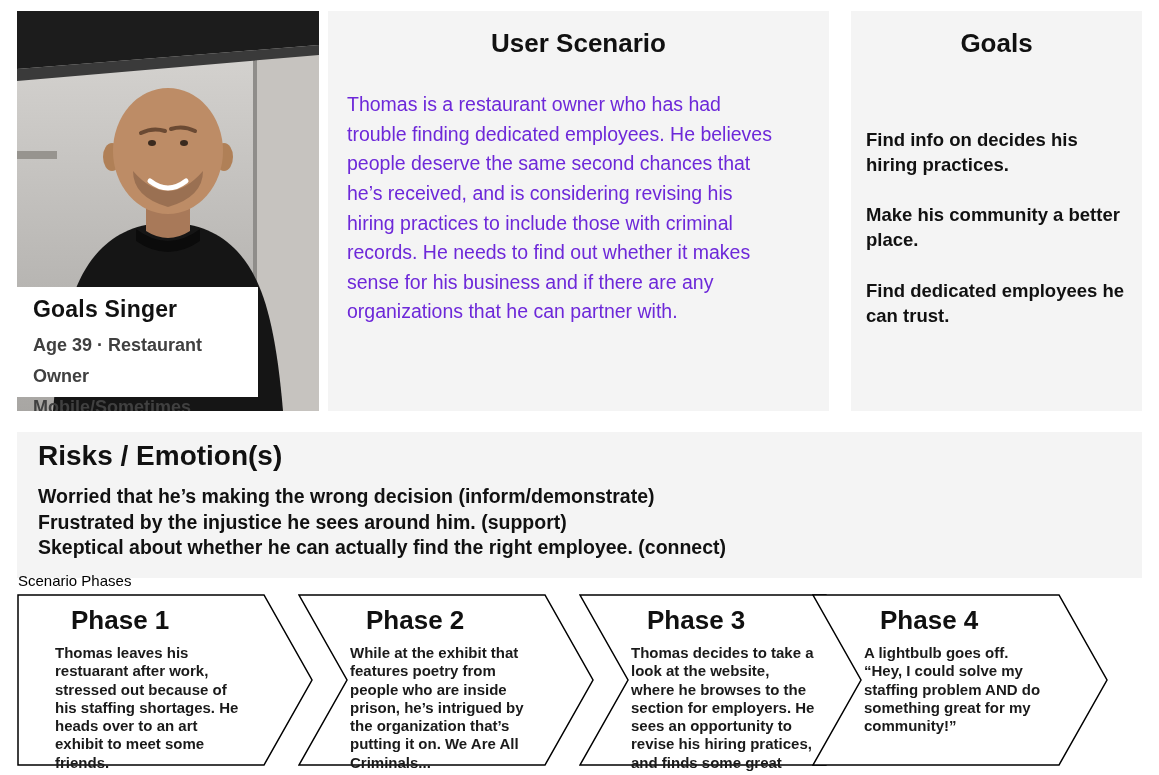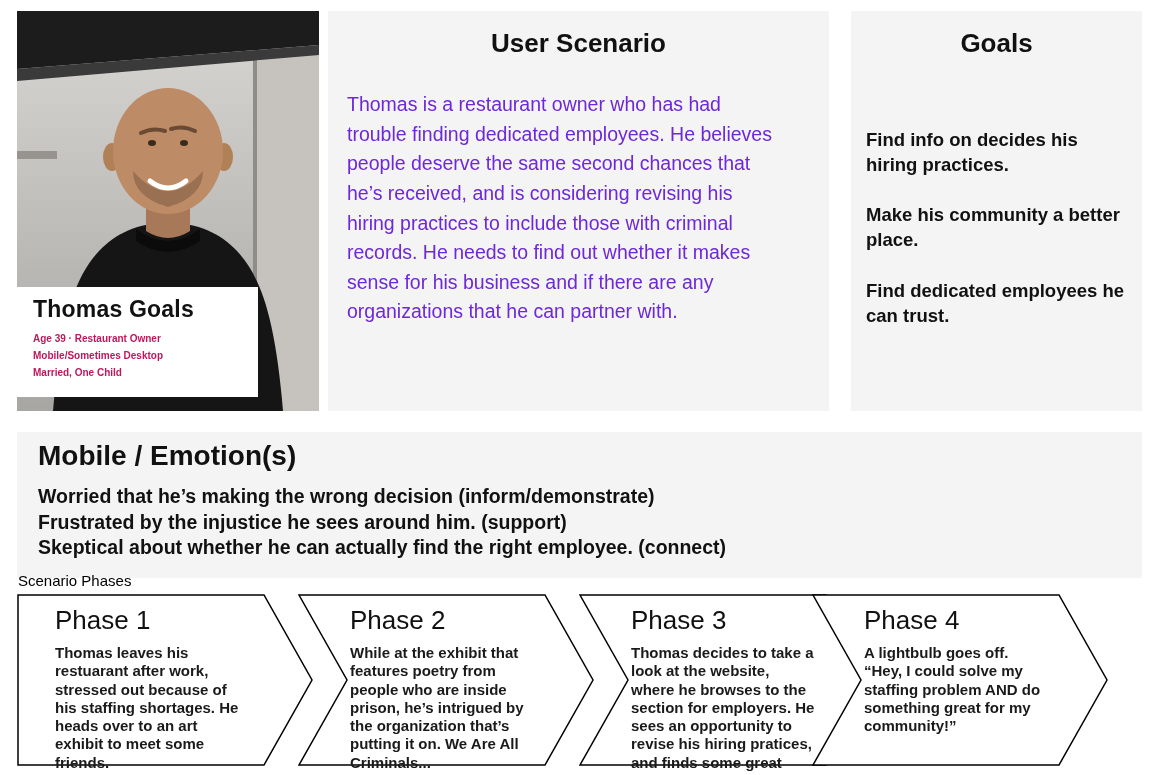--- a/index.html
+++ b/index.html
@@ -10,21 +10,21 @@
   .panel { position:absolute; background:#f4f4f4; box-sizing:border-box; }
 
   
   .photo-panel { position:absolute; left:17px; top:11px; width:302px; height:400px; overflow:hidden; background:#bdbbb8; }
   .photo-panel svg { display:block; }
   .name-card {
     position:absolute; left:0; top:276px; width:241px; height:110px;
     background:#ffffff; box-sizing:border-box; padding:9px 14px 8px 16px;
   }
   .persona-name { font-size:23px; font-weight:700; letter-spacing:0.2px; margin:0 0 7px 0; }
-  .persona-detail { font-size:10px; font-weight:700; line-height:1.72; color:#be185d; }
+  .persona-detail { font-size:18px; font-weight:700; line-height:1.72; color:#404040; }
 
   
   .scenario-panel { left:328px; top:11px; width:501px; height:400px; }
   .goals-panel { left:851px; top:11px; width:291px; height:400px; }
   .panel-title { margin:4px; padding-top:13px; text-align:center; font-size:26px; font-weight:700; }
   .scenario-body {
     margin:0; padding:27px 52px 0 19px; font-size:19.5px; line-height:1.52; color:#6d28d9;
   }
   .goals-list { padding:64px 13px 0 15px; }
   .goals-list p { margin:0 0 25px 0; font-size:18.5px; font-weight:700; line-height:1.36; }
@@ -34,21 +34,21 @@
   .risks-title { margin:0; padding:8px 0 0 21px; font-size:28px; font-weight:700; }
   .risks-lines { margin:12px 0 0 21px; }
   .risks-lines p { margin:0; font-size:19.5px; font-weight:700; line-height:1.32; }
 
   
   .phases-label { position:absolute; left:18px; top:572px; font-size:15px; font-weight:400; color:#000000; }
   .phase { position:absolute; top:594px; width:296px; height:172px; }
   .phase svg.chev { position:absolute; left:0; top:0; }
   .phase-content { position:absolute; top:11px; left:52px; width:184px; }
   .phase.first .phase-content { left:38px; width:188px; }
-  .phase-title { margin:0 0 8px 0; font-size:26px; font-weight:400; }
+  .phase-title { margin:0 0 8px 16px; font-size:26px; font-weight:700; }
   .phase-body { margin:0; font-size:15px; font-weight:700; line-height:1.22; color:#1a1a1a; }
 </style>
 </head>
 <body>
 
 <div class="canvas">
 
   <div class="photo-panel">
     <svg viewBox="0 0 302 400" width="302" height="400" preserveAspectRatio="none" aria-hidden="true">
       <defs>
@@ -70,21 +70,21 @@
       <ellipse cx="207" cy="146" rx="9" ry="14" fill="#b08057"></ellipse>
       <ellipse cx="151" cy="140" rx="55" ry="63" fill="#bd8c66"></ellipse>
       <path d="M116,160 Q151,200 186,160 Q186,186 151,196 Q116,186 116,160" fill="#7d5a41" opacity="0.55"></path>
       <path d="M133,170 Q151,184 169,170" stroke="#ffffff" stroke-width="5" fill="none" stroke-linecap="round"></path>
       <path d="M124,122 q12,-6 24,-2" stroke="#6b4a33" stroke-width="4" fill="none" stroke-linecap="round"></path>
       <path d="M178,120 q-12,-6 -24,-2" stroke="#6b4a33" stroke-width="4" fill="none" stroke-linecap="round"></path>
       <ellipse cx="135" cy="132" rx="4" ry="3" fill="#3a2a1e"></ellipse>
       <ellipse cx="167" cy="132" rx="4" ry="3" fill="#3a2a1e"></ellipse>
     </svg>
     <div class="name-card">
-      <div class="persona-name">Thomas Goals</div>
+      <div class="persona-name">Goals Singer</div>
       <div class="persona-detail">Age 39  · Restaurant Owner</div>
       <div class="persona-detail">Mobile/Sometimes Desktop</div>
       <div class="persona-detail">Married, One Child</div>
     </div>
   </div>
 
   <section class="panel scenario-panel">
     <h2 class="panel-title">User Scenario</h2>
     <p class="scenario-body">Thomas is a restaurant owner who has had trouble finding dedicated employees. He believes people deserve the same second chances that he’s received, and is considering revising his hiring practices to include those with criminal records. He needs to find out whether it makes sense for his business and if there are any organizations that he can partner with.</p>
   </section>
@@ -92,21 +92,21 @@
   <section class="panel goals-panel">
     <h2 class="panel-title">Goals</h2>
     <div class="goals-list">
       <p>Find info on decides his hiring practices.</p>
       <p>Make his community a better place.</p>
       <p>Find dedicated employees he can trust.</p>
     </div>
   </section>
 
   <section class="panel risks-panel">
-    <h2 class="risks-title">Mobile / Emotion(s)</h2>
+    <h2 class="risks-title">Risks / Emotion(s)</h2>
     <div class="risks-lines">
       <p>Worried that he’s making the wrong decision (inform/demonstrate)</p>
       <p>Frustrated by the injustice he sees around him. (support)</p>
       <p>Skeptical about whether he can actually find the right employee. (connect)</p>
     </div>
   </section>
 
   <div class="phases-label">Scenario Phases</div>
 
   <div class="phase first" style="left:17px">

